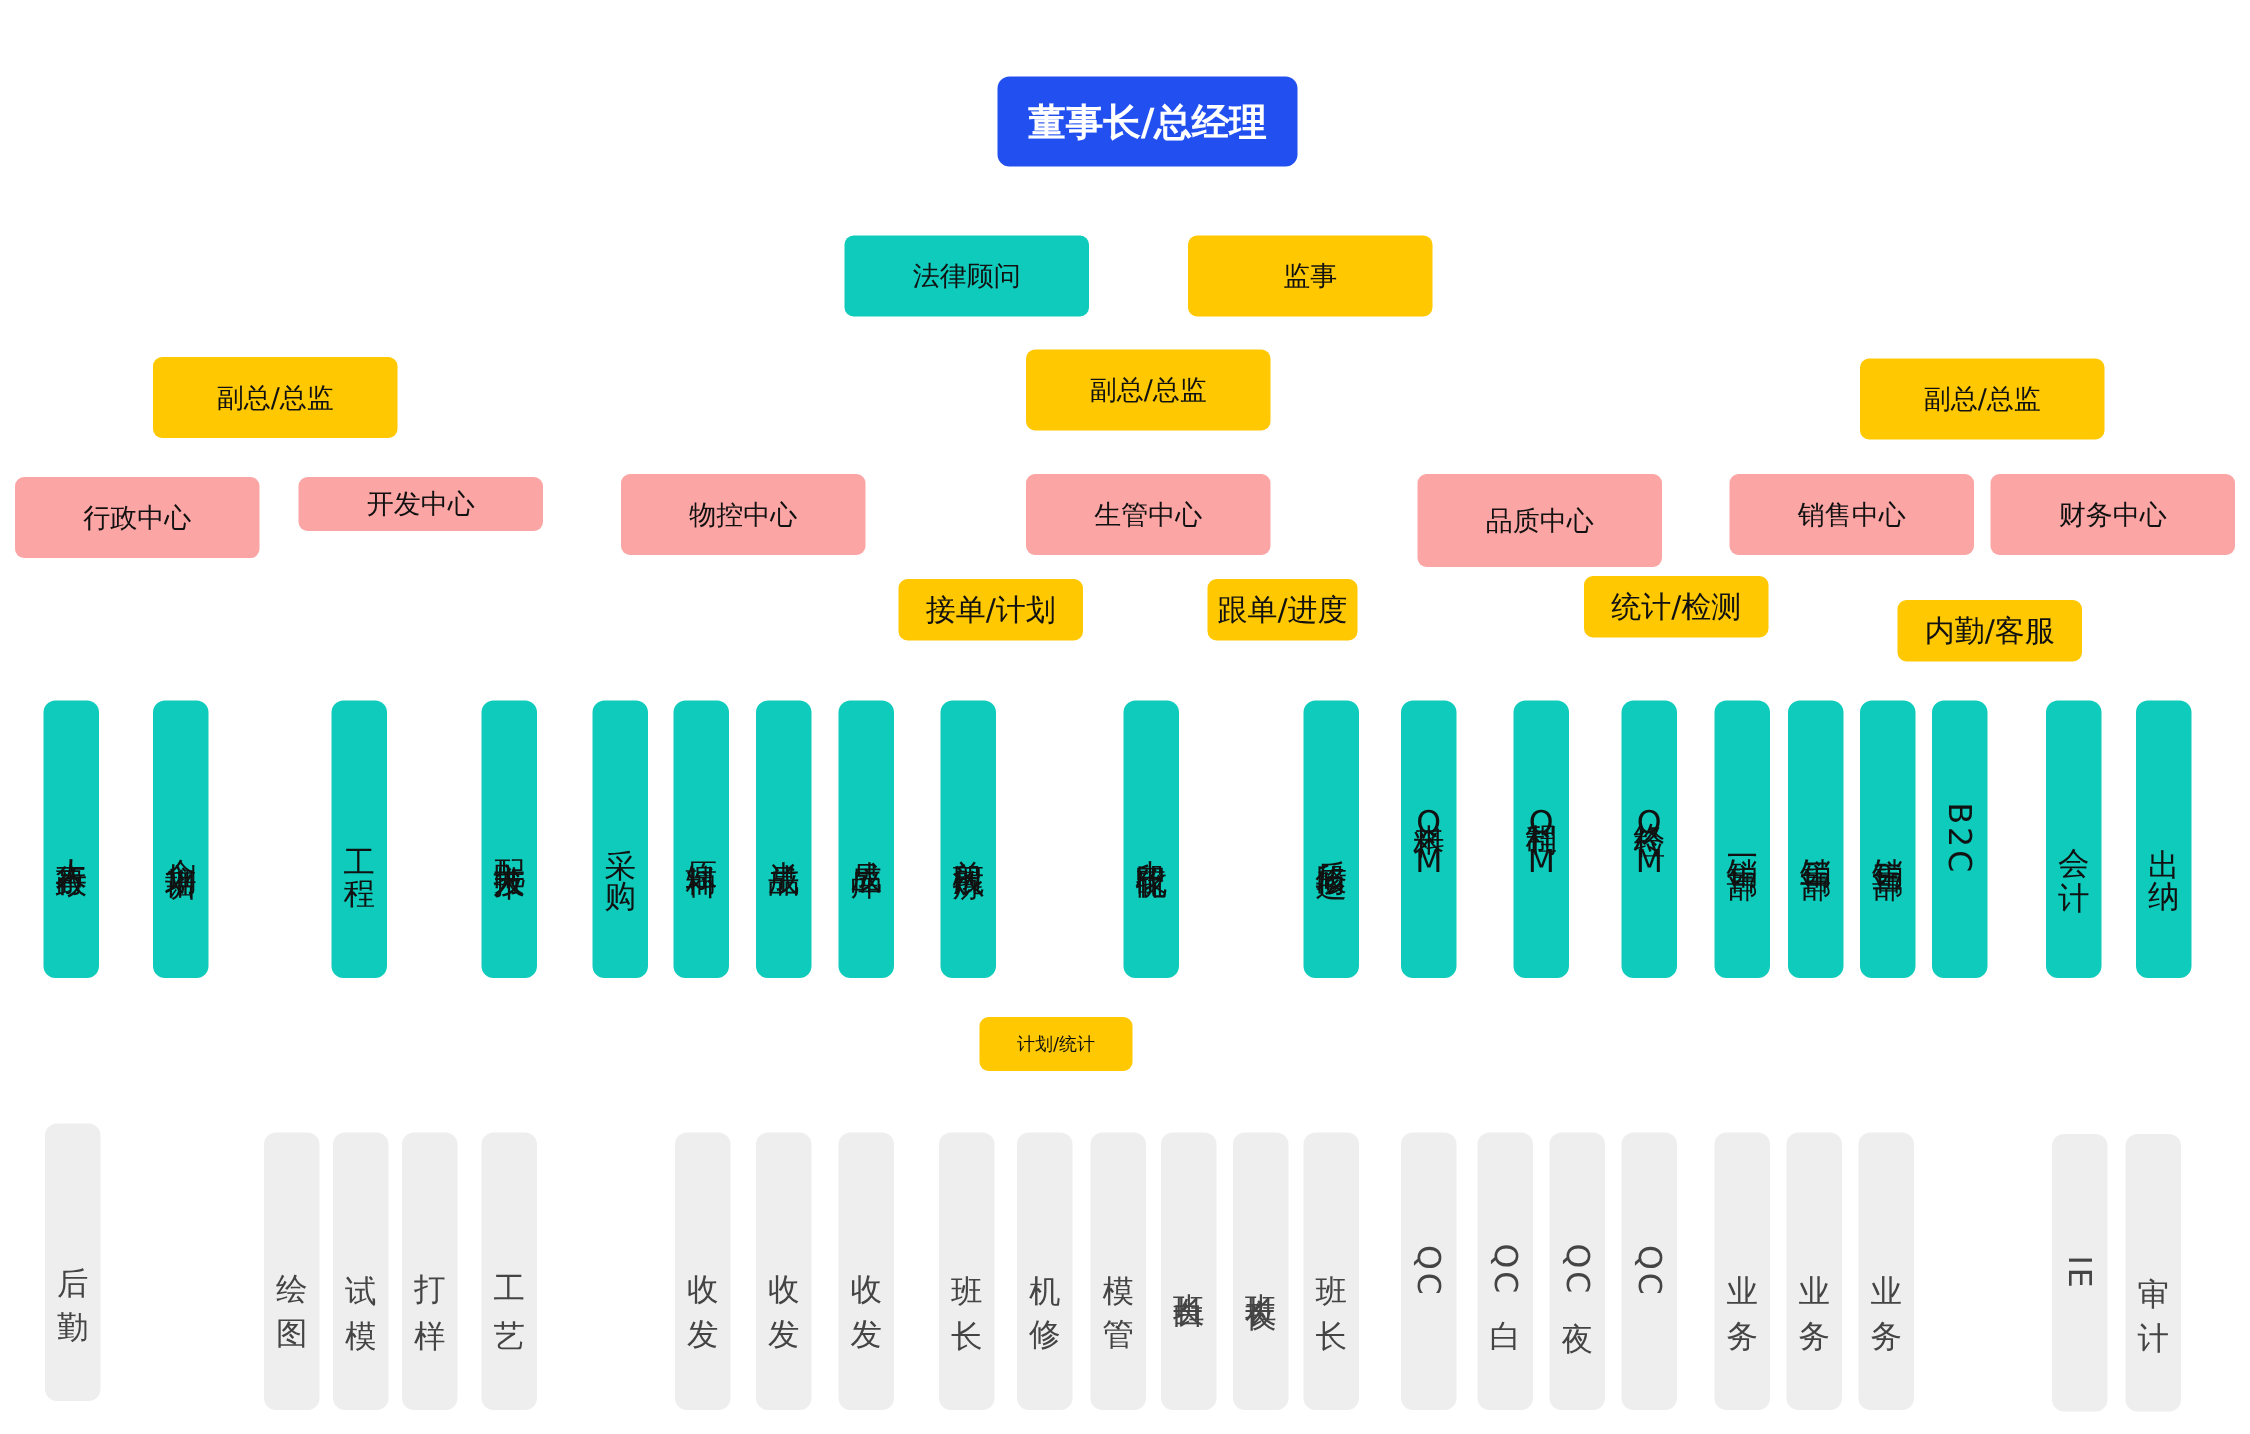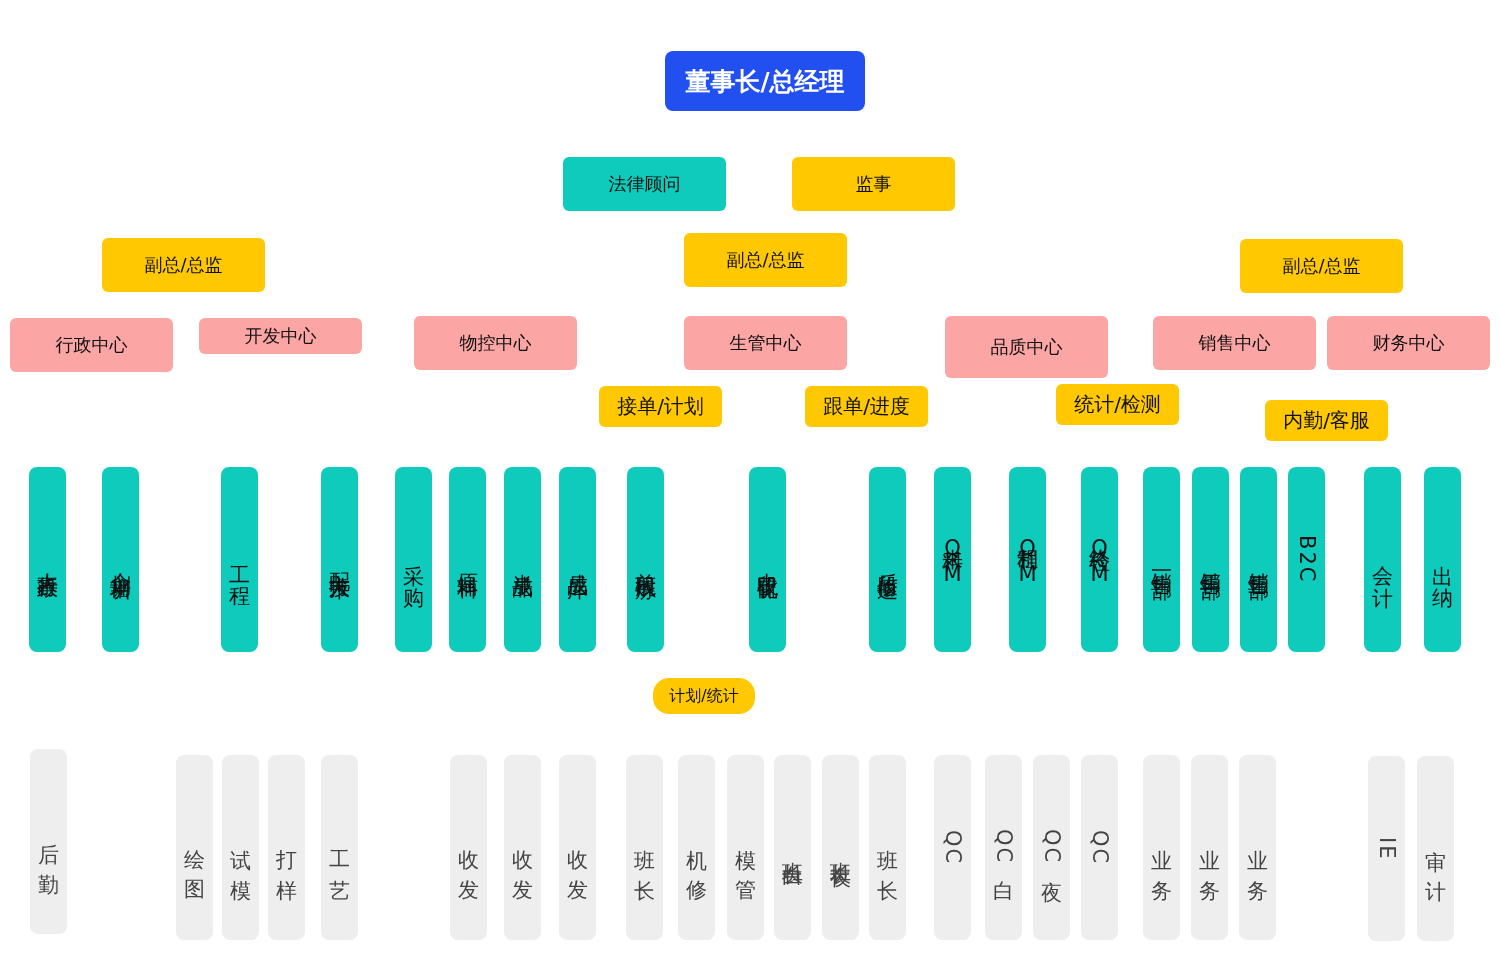--- a/index.html
+++ b/index.html
@@ -7,21 +7,21 @@
          font-family:"DejaVu Sans", "Liberation Sans", sans-serif; }
   .box { position:absolute; border-radius:6px; display:flex; align-items:center;
          justify-content:center; box-sizing:border-box; color:#111; }
   .ceo { background:#2250f0; color:#fff; font-weight:bold; font-size:25px; border-radius:8px; }
   .teal { background:#0ecbbb; }
   .yellow { background:#ffc800; }
   .orange { background:#fca5a5; }
   .gray { background:#eeeeee; color:#444; border-radius:8px; }
   .h { font-size:18px; }
   .hs { font-size:20px; }
-  .tiny { font-size:16px;border-radius:16px; }
+  .tiny { font-size:12px; }
   .v { writing-mode:vertical-rl; text-orientation:upright; font-size:21px; letter-spacing:2px; border-radius:8px; }
   .v.sp { letter-spacing:22px; padding-top:22px; }
   .vg { writing-mode:vertical-rl; text-orientation:upright; font-size:21px; letter-spacing:2px; }
   .vg.sp { letter-spacing:30px; padding-top:30px; }
   .rot { writing-mode:vertical-rl; text-orientation:mixed; }
 </style>
 </head>
 <body>
 
 <div class="box ceo" style="left:665px;top:51px;width:200px;height:60px;">董事长/总经理</div>
@@ -35,21 +35,21 @@
 
 <div class="box orange h" style="left:10px;top:318px;width:163px;height:54px;">行政中心</div>
 <div class="box orange h" style="left:199px;top:318px;width:163px;height:36px;">开发中心</div>
 <div class="box orange h" style="left:414px;top:316px;width:163px;height:54px;">物控中心</div>
 <div class="box orange h" style="left:684px;top:316px;width:163px;height:54px;">生管中心</div>
 <div class="box orange h" style="left:945px;top:316px;width:163px;height:62px;">品质中心</div>
 <div class="box orange h" style="left:1153px;top:316px;width:163px;height:54px;">销售中心</div>
 <div class="box orange h" style="left:1327px;top:316px;width:163px;height:54px;">财务中心</div>
 
 <div class="box yellow hs" style="left:599px;top:386px;width:123px;height:41px;">接单/计划</div>
-<div class="box yellow hs" style="left:805px;top:386px;width:123px;height:41px;">跟单/进度</div>
+<div class="box yellow hs" style="left:805px;top:386px;width:100px;height:41px;">跟单/进度</div>
 <div class="box yellow hs" style="left:1056px;top:384px;width:123px;height:41px;">统计/检测</div>
 <div class="box yellow hs" style="left:1265px;top:400px;width:123px;height:41px;">内勤/客服</div>
 <div class="box yellow tiny" style="left:653px;top:678px;width:102px;height:36px;">计划/统计</div>
 
 <div class="box teal v" style="left:29px;top:467px;width:37px;height:185px;">人事行政</div>
 <div class="box teal v" style="left:102px;top:467px;width:37px;height:185px;">企划培训</div>
 <div class="box teal v sp" style="left:221px;top:467px;width:37px;height:185px;">工程</div>
 <div class="box teal v" style="left:321px;top:467px;width:37px;height:185px;">配方技术</div>
 <div class="box teal v sp" style="left:395px;top:467px;width:37px;height:185px;">采购</div>
 <div class="box teal v" style="left:449px;top:467px;width:37px;height:185px;">原辅料</div>

